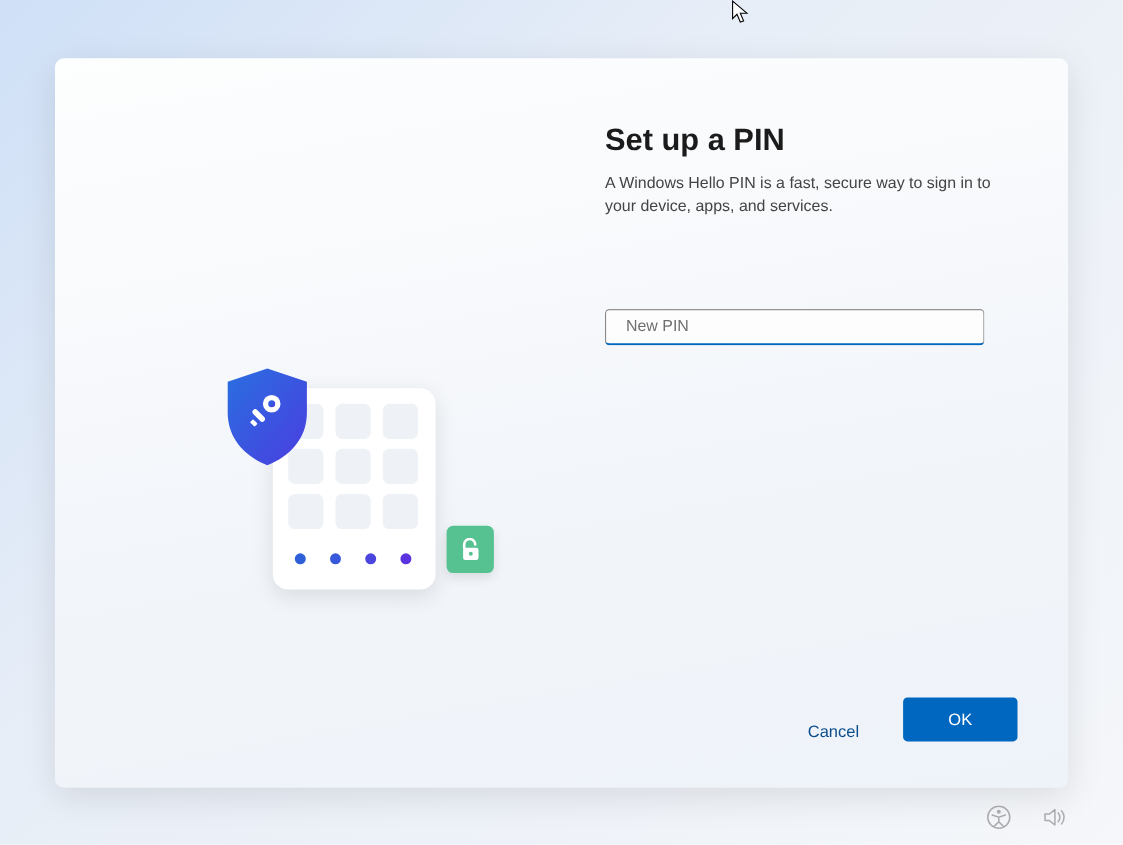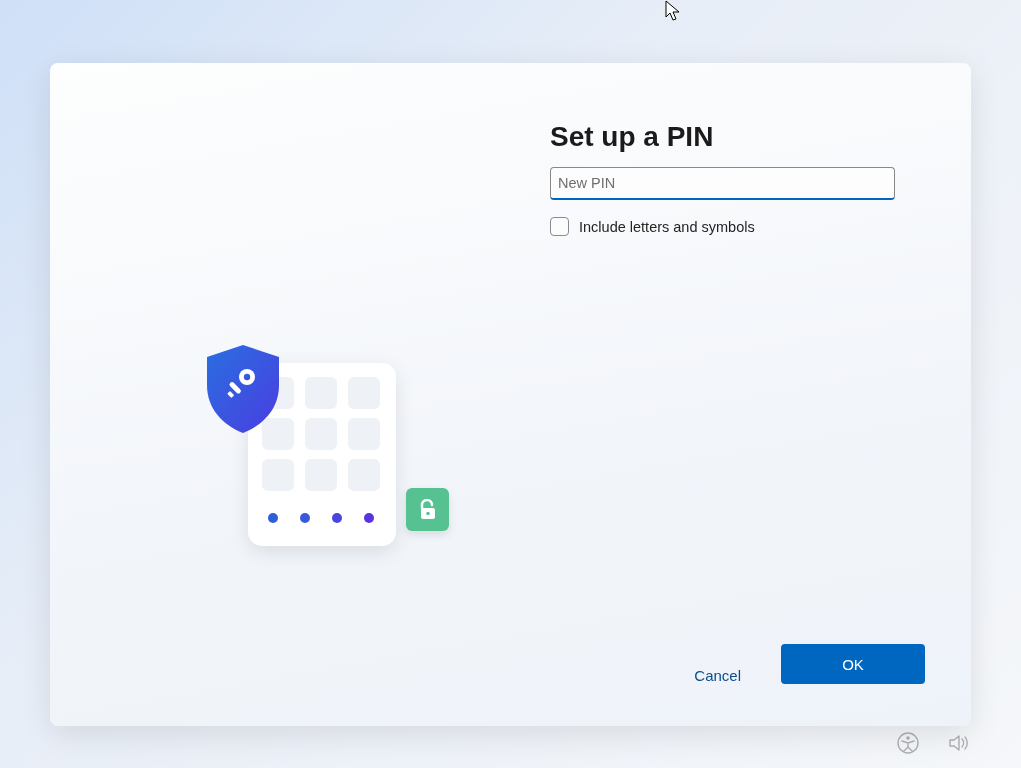--- a/index.html
+++ b/index.html
@@ -5,21 +5,21 @@
     * { box-sizing: border-box; margin: 0; padding: 0; }
     body {
       width: 1021px; height: 768px;
       font-family: "Segoe UI", sans-serif;
       background: linear-gradient(135deg, #cfe0f7 0%, #e8eef7 40%, #f5f7fa 100%);
       position: relative;
       overflow: hidden;
     }
     .dialog {
       position: absolute;
-      left: 50px; top: 63px;
+      left: 50px; top: 53px;
       width: 921px; height: 663px;
       background: linear-gradient(170deg, #fdfefe 0%, #f2f5fa 60%, #eef3f9 100%);
       border-radius: 8px;
       box-shadow: 0 8px 32px rgba(0,0,0,0.10);
       display: flex;
     }
     .left-pane {
       width: 490px; position: relative;
     }
     .right-pane {
@@ -30,21 +30,21 @@
       font-size: 28px; font-weight: 600; color: #1b1b1b; margin-bottom: 14px;
     }
     .subtitle {
       font-size: 14.5px; color: #444; line-height: 1.45; margin-bottom: 82px;
       max-width: 370px;
     }
     .pin-input {
       width: 345px; height: 32px;
       border: 1px solid #9b9b9b;
       border-radius: 4px;
-      padding: 0 7px;
+      padding: 0 18px;
       font-size: 14.5px; color: #333;
       background: #fdfdfd;
       outline: none;
       margin-bottom: 13px;
     }
     .pin-input.focused {
       border: 1px solid #888;
       border-bottom: 2px solid #0067c0;
       height: 33px;
     }
@@ -63,21 +63,21 @@
     .button-row {
       position: absolute;
       right: 46px; bottom: 42px;
       display: flex; gap: 40px; align-items: flex-end;
     }
     .btn-cancel {
       color: #0a4d8c; font-size: 15px; cursor: pointer;
       background: none; border: none; font-family: inherit;
     }
     .btn-ok {
-      width: 144px; height: 40px;
+      width: 104px; height: 40px;
       background: #0067c0;
       border: none; border-radius: 4px;
       color: #fff; font-size: 15px; font-family: inherit;
       cursor: pointer;
     }
     
     .illus { position: absolute; left: 150px; top: 240px; width: 260px; height: 260px; }
     .card {
       position: absolute; left: 48px; top: 60px;
       width: 148px; height: 183px;
@@ -154,27 +154,24 @@
           <path d="M5 9 V6 a5 5 0 0 1 10 0" stroke="#fff" stroke-width="2.4" fill="none" stroke-linecap="round" transform="translate(-1,0)"></path>
           <rect x="3" y="9" width="14" height="11" rx="2" fill="#fff"></rect>
           <circle cx="10" cy="14.5" r="1.8" fill="#56c291"></circle>
         </svg>
       </div>
     </div>
   </div>
 
   <div class="right-pane">
     <h1 class="title">Set up a PIN</h1>
+    <p class="subtitle">A Windows Hello PIN is a fast, secure way to sign in to your device, apps, and services.</p>
 
     <input class="pin-input focused" type="password" placeholder="New PIN" style="">
 
-    <div class="check-row">
-      <div class="checkbox"></div>
-      <span class="check-label">Include letters and symbols</span>
-    </div>
   </div>
 
   <div class="button-row">
     <button class="btn-cancel">Cancel</button>
     <button class="btn-ok">OK</button>
   </div>
 </div>
 
 <div class="tb-icons">
   <svg width="22" height="22" viewBox="0 0 22 22">

